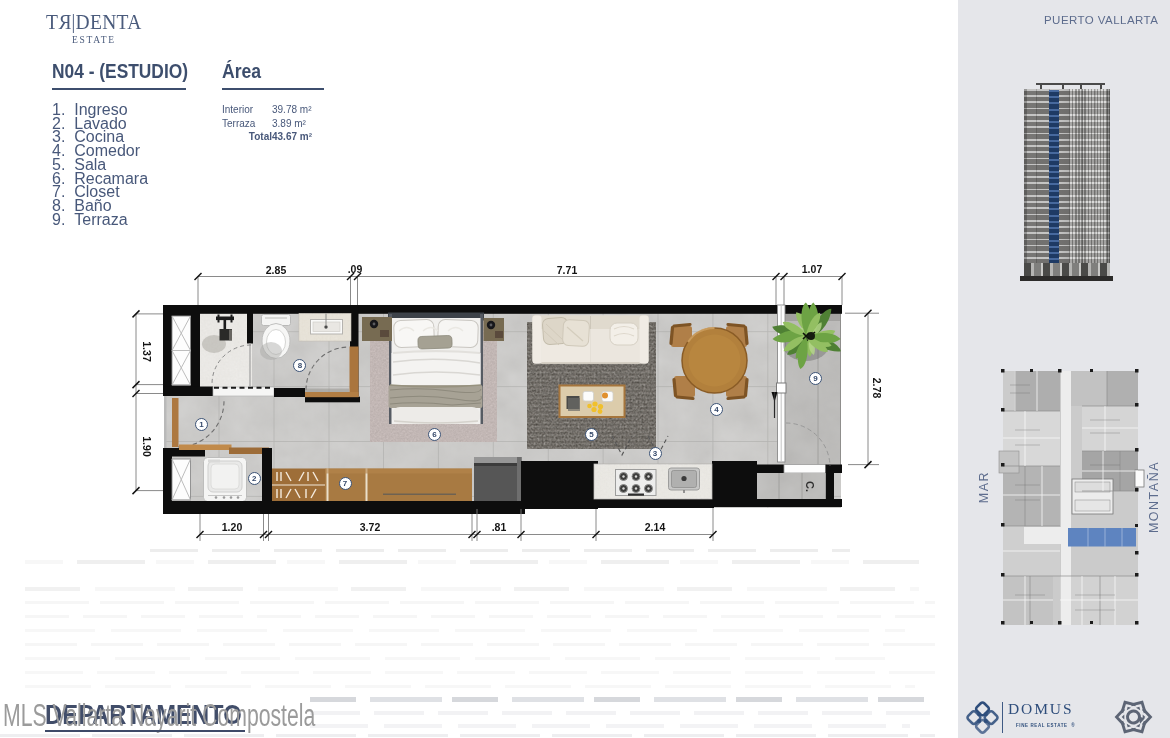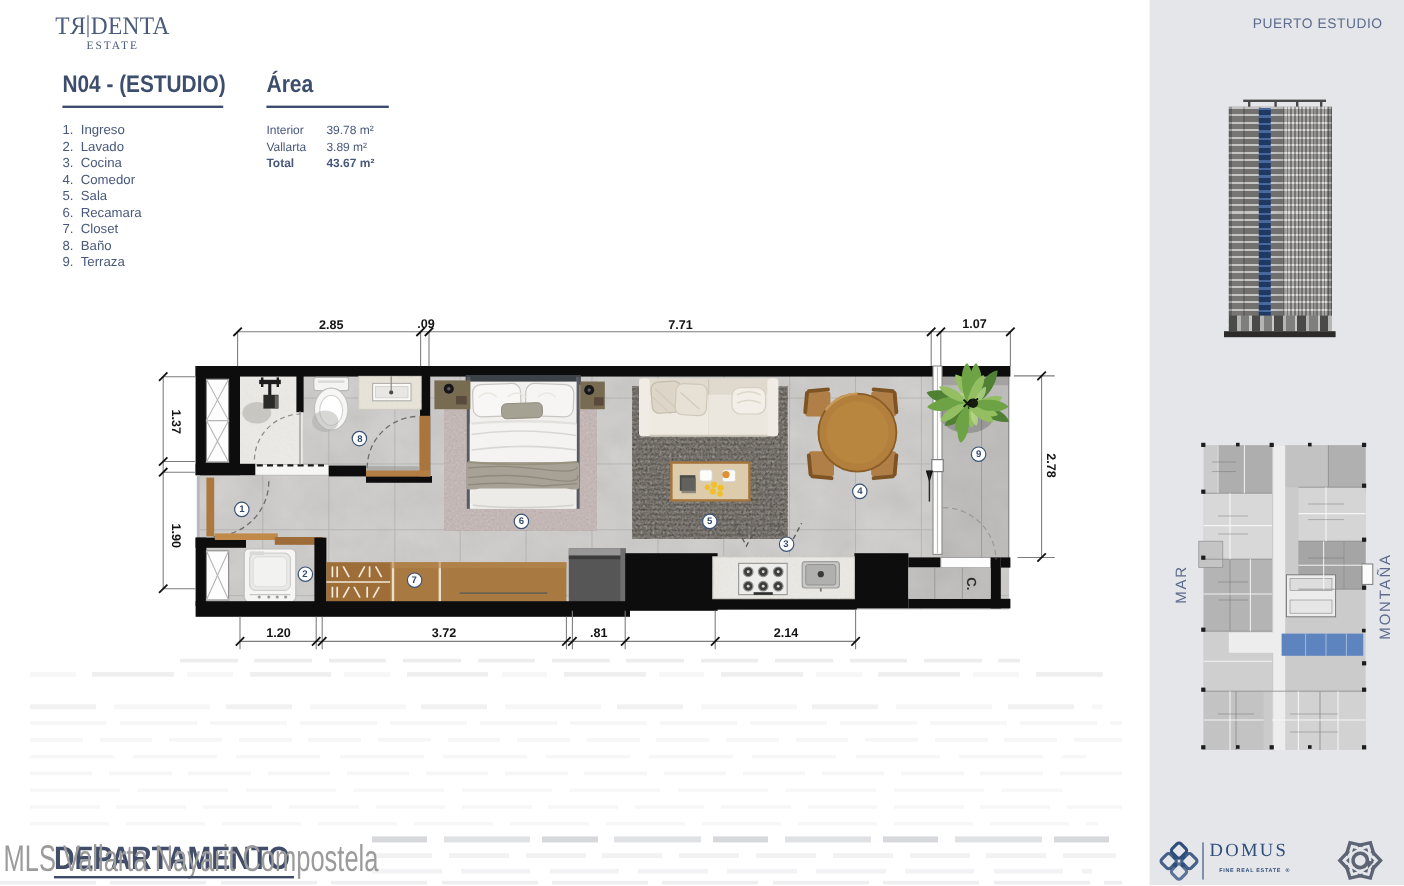--- a/index.html
+++ b/index.html
@@ -17,43 +17,43 @@
 
 <div class="abs" style="left:46px;top:11px;width:170px;height:36px;color:#4a5b7c;font-family:'Liberation Serif',serif;">
   <div style="font-size:21px;letter-spacing:0.3px;line-height:20px;white-space:nowrap;transform:scaleX(0.93);transform-origin:0 0;">T<span style="display:inline-block;transform:scaleX(-1);">R</span><span style="font-size:20px;vertical-align:1px;">|</span>DENTA</div>
   <div style="font-size:9.5px;letter-spacing:1.7px;margin:3px 0 0 26px;">ESTATE</div>
 </div>
 
 <div class="abs" style="left:52px;top:60px;font-size:20px;font-weight:bold;color:#3d4e6d;transform:scaleX(0.868);transform-origin:0 0;white-space:nowrap;">N04 - (ESTUDIO)</div>
 
 <div class="abs" style="left:52px;top:87.5px;width:134px;height:2.6px;background:#3d4e6d;"></div>
 
-<div class="abs" style="left:52px;top:103px;font-size:11px;color:#48587a;line-height:13.7px;">
+<div class="abs" style="left:52px;top:103px;font-size:16px;color:#48587a;line-height:13.7px;">
   <div>1.&nbsp;&nbsp;Ingreso</div>
   <div>2.&nbsp;&nbsp;Lavado</div>
   <div>3.&nbsp;&nbsp;Cocina</div>
   <div>4.&nbsp;&nbsp;Comedor</div>
   <div>5.&nbsp;&nbsp;Sala</div>
   <div>6.&nbsp;&nbsp;Recamara</div>
   <div>7.&nbsp;&nbsp;Closet</div>
   <div>8.&nbsp;&nbsp;Baño</div>
   <div>9.&nbsp;&nbsp;Terraza</div>
 </div>
 
 <div class="abs" style="left:222px;top:60px;font-size:20px;font-weight:bold;color:#3d4e6d;transform:scaleX(0.88);transform-origin:0 0;">Área</div>
 
 <div class="abs" style="left:222px;top:87.5px;width:102px;height:2.6px;background:#3d4e6d;"></div>
 
 <div class="abs" style="left:222px;top:103px;font-size:10px;color:#48587a;line-height:13.7px;">
   <div><span style="display:inline-block;width:50px;">Interior</span>39.78 m²</div>
-  <div><span style="display:inline-block;width:50px;">Vallarta</span>3.89 m²</div>
-  <div style="font-weight:bold;"><span style="display:inline-block;width:50px;">Total</span>43.67 m²</div>
+  <div><span style="display:inline-block;width:50px;">Terraza</span>3.89 m²</div>
+  <div style="font-weight:bold;"><span style="display:inline-block;width:50px;text-align:right;">Total</span>43.67 m²</div>
 </div>
 
-<div class="abs" style="left:1044px;top:13.5px;font-size:11.5px;letter-spacing:0.45px;color:#5d6c8d;white-space:nowrap;">PUERTO ESTUDIO</div>
+<div class="abs" style="left:1044px;top:13.5px;font-size:11.5px;letter-spacing:0.45px;color:#5d6c8d;white-space:nowrap;">PUERTO VALLARTA</div>
 
 <svg class="abs" style="left:0;top:0;" width="1170" height="738" viewBox="0 0 1170 738">
 <defs>
   <filter id="grainD" x="0" y="0" width="100%" height="100%" color-interpolation-filters="sRGB">
     <feTurbulence type="fractalNoise" baseFrequency="0.55" numOctaves="3" seed="7" result="n"></feTurbulence>
     <feColorMatrix in="n" type="matrix" values="0 0 0 0 0.16, 0 0 0 0 0.15, 0 0 0 0 0.13, 0.55 0.55 0.55 -0.25 0"></feColorMatrix>
   </filter>
   <filter id="grainL" x="0" y="0" width="100%" height="100%" color-interpolation-filters="sRGB">
     <feTurbulence type="fractalNoise" baseFrequency="0.5" numOctaves="2" seed="11" result="n"></feTurbulence>
     <feColorMatrix in="n" type="matrix" values="0 0 0 0 0.98, 0 0 0 0 0.97, 0 0 0 0 0.96, 0.45 0.45 0.45 -0.35 0"></feColorMatrix>

